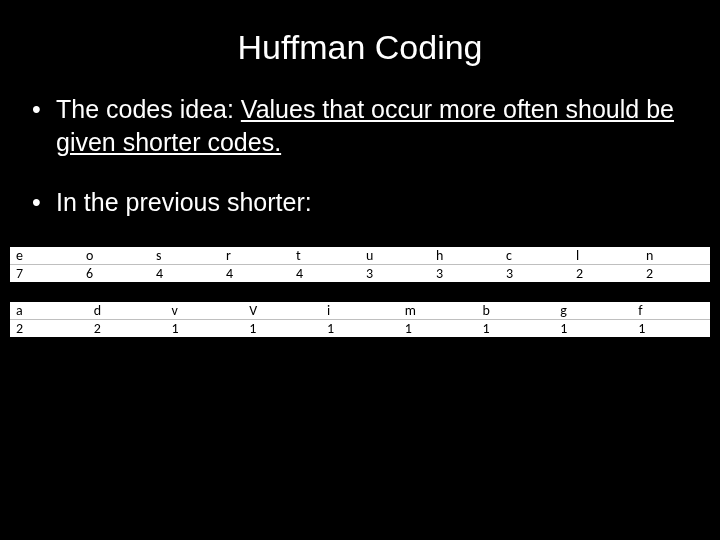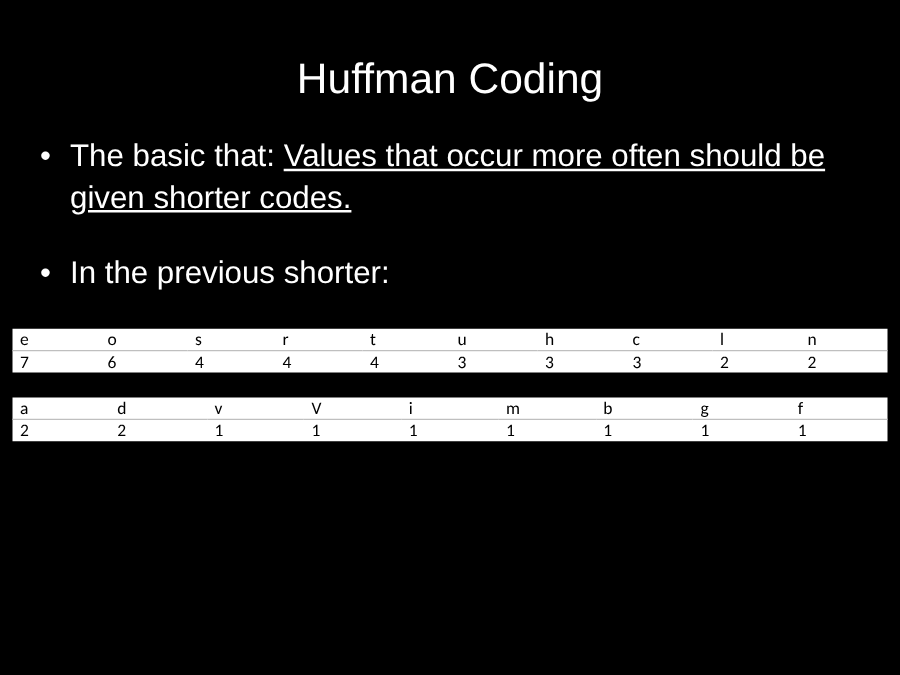--- a/index.html
+++ b/index.html
@@ -14,21 +14,21 @@
   }
   .slide {
     width: 720px;
     height: 540px;
     position: relative;
     box-sizing: border-box;
   }
   .title {
     text-align: center;
     font-size: 34px;
-    padding-top: 44px;
+    padding-top: 28px;
     padding-bottom: 10px;
     font-weight: 400;
   }
   .bullets {
     padding: 16px 30px 0 30px;
     font-size: 25px;
     line-height: 1.3;
   }
   .bullet {
     display: flex;
@@ -73,21 +73,21 @@
 <body>
 
 <div class="slide">
 
   <div class="title">Huffman Coding</div>
 
   <div class="bullets">
     <div class="bullet">
       <div class="dot">•</div>
       <div class="txt">
-        <span>The basic that: </span><span class="underline">Values that occur more often should be given shorter codes.</span>
+        <span>The codes idea: </span><span class="underline">Values that occur more often should be given shorter codes.</span>
       </div>
     </div>
     <div class="bullet">
       <div class="dot">•</div>
       <div class="txt">In the previous shorter:</div>
     </div>
   </div>
 
   <div class="tables-wrap">
 

